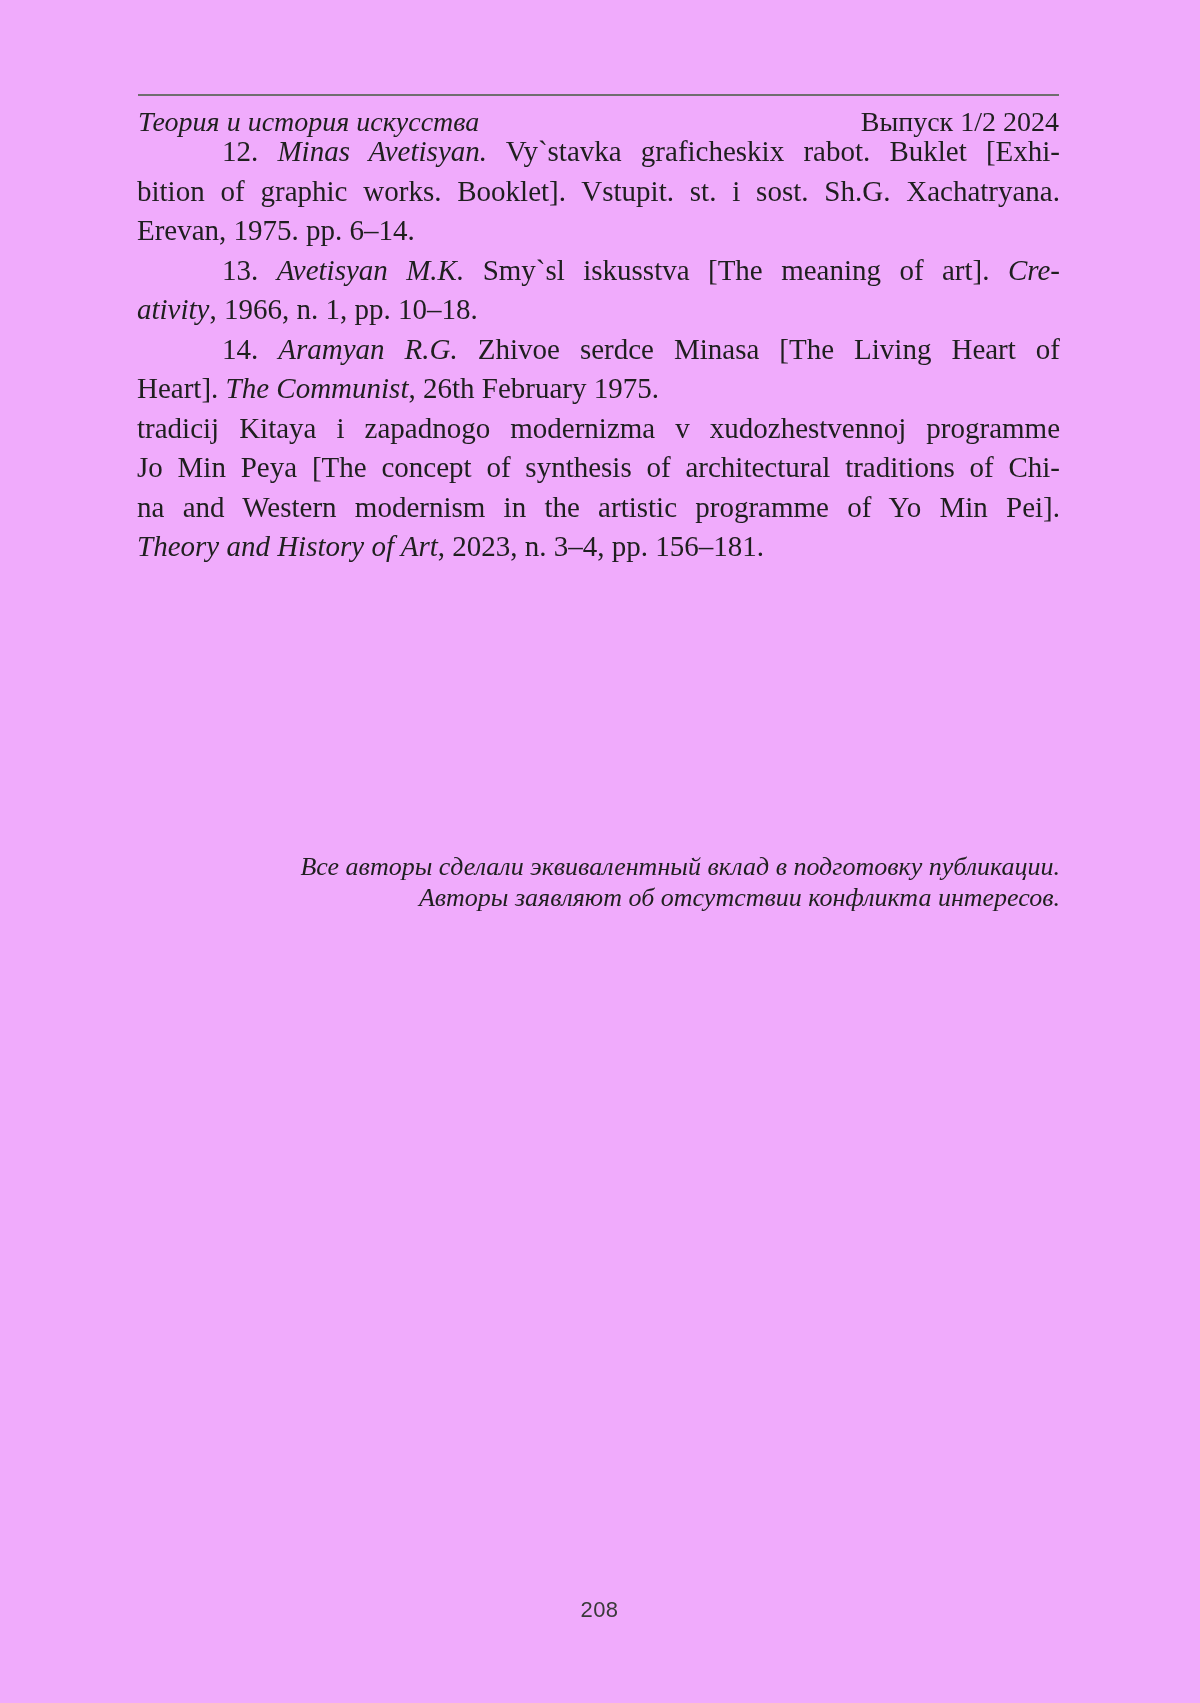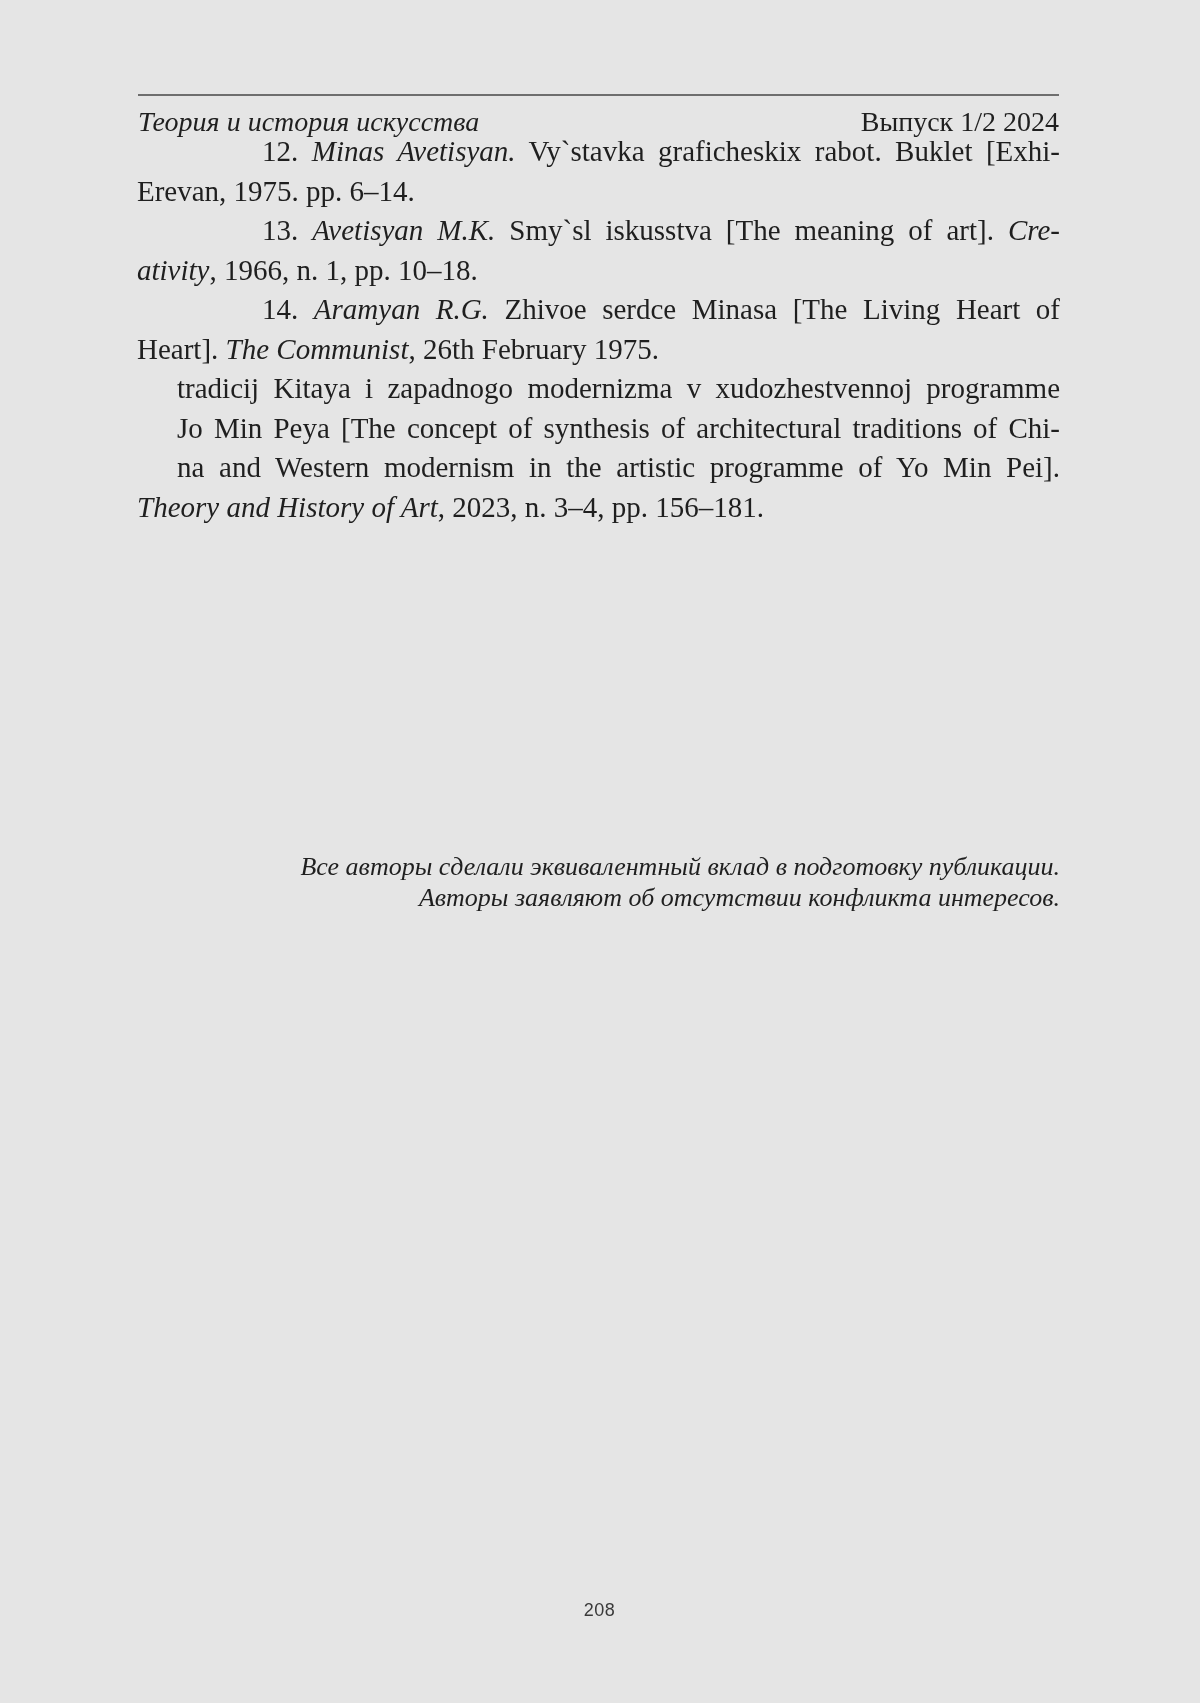--- a/index.html
+++ b/index.html
@@ -4,21 +4,21 @@
 <style>
   * { margin: 0; padding: 0; box-sizing: border-box; }
   html, body { background: #ffffff; }
   body {
     width: 1200px; height: 1703px;
     font-family: "Liberation Serif", "DejaVu Serif", serif;
   }
   .page {
     position: relative;
     width: 1200px; height: 1703px;
-    background: #e5e5e5;
+    background: #f0abfc;
     color: #1f1f1f;
     overflow: hidden;
   }
   .header {
     position: absolute;
     left: 138px; width: 921px; top: 57px;
     display: flex;
     justify-content: space-between;
     align-items: baseline;
     font-size: 28px;
@@ -32,58 +32,59 @@
     height: 2px;
     background: #6e6e6e;
   }
   .refs {
     position: absolute;
     left: 137px; width: 923px; top: 132px;
     font-size: 29px;
     line-height: 39.5px;
   }
   .line { text-align: left; }
-  .line.just { text-align: justify; text-align-last: justify; margin-left: 40px; }
+  .line.just { text-align: justify; text-align-last: justify; }
   .line.indent { text-indent: 85px; }
   .it { font-style: italic; }
   .rm { font-style: normal; }
   .note {
     position: absolute;
     left: 137px; width: 923px; top: 851px;
     font-size: 26px;
     line-height: 31px;
     font-style: italic;
     text-align: right;
   }
   .pageno {
     position: absolute;
     left: 0; width: 1199px; top: 1594px;
     text-align: center;
     font-family: "Liberation Sans", "DejaVu Sans", sans-serif;
-    font-size: 18px;
+    font-size: 22px;
     line-height: 32px;
     color: #3a3a3a;
     letter-spacing: 0.5px;
   }
 </style>
 </head>
 <body>
 
 <div class="page" style="color: rgb(31, 31, 31);">
 
   <div class="header">
     <span class="header-left">Теория и история искусства</span>
     <span class="header-right">Выпуск 1/2 2024</span>
   </div>
 
   <div class="header-rule" style="background: rgb(110, 110, 110);"></div>
 
   <div class="refs">
       <div>
         <div class="line just indent"><span class="rm">12. </span><span class="it">Minas Avetisyan.</span><span class="rm"> Vy`stavka graficheskix rabot. Buklet [Exhi-</span></div>
+        <div class="line just"><span class="rm">bition of graphic works. Booklet]. Vstupit. st. i sost. Sh.G. Xachatryana.</span></div>
         <div class="line"><span class="rm">Erevan, 1975. pp. 6–14.</span></div>
       </div>
       <div>
         <div class="line just indent"><span class="rm">13. </span><span class="it">Avetisyan M.K.</span><span class="rm"> Smy`sl iskusstva [The meaning of art]. </span><span class="it">Cre-</span></div>
         <div class="line"><span class="it">ativity</span><span class="rm">, 1966, n. 1, pp. 10–18.</span></div>
       </div>
       <div>
         <div class="line just indent"><span class="rm">14. </span><span class="it">Aramyan R.G.</span><span class="rm"> Zhivoe serdce Minasa [The Living Heart of</span></div>
         <div class="line"><span class="rm">Heart]. </span><span class="it">The Communist</span><span class="rm">, 26th February 1975.</span></div>
       </div>

